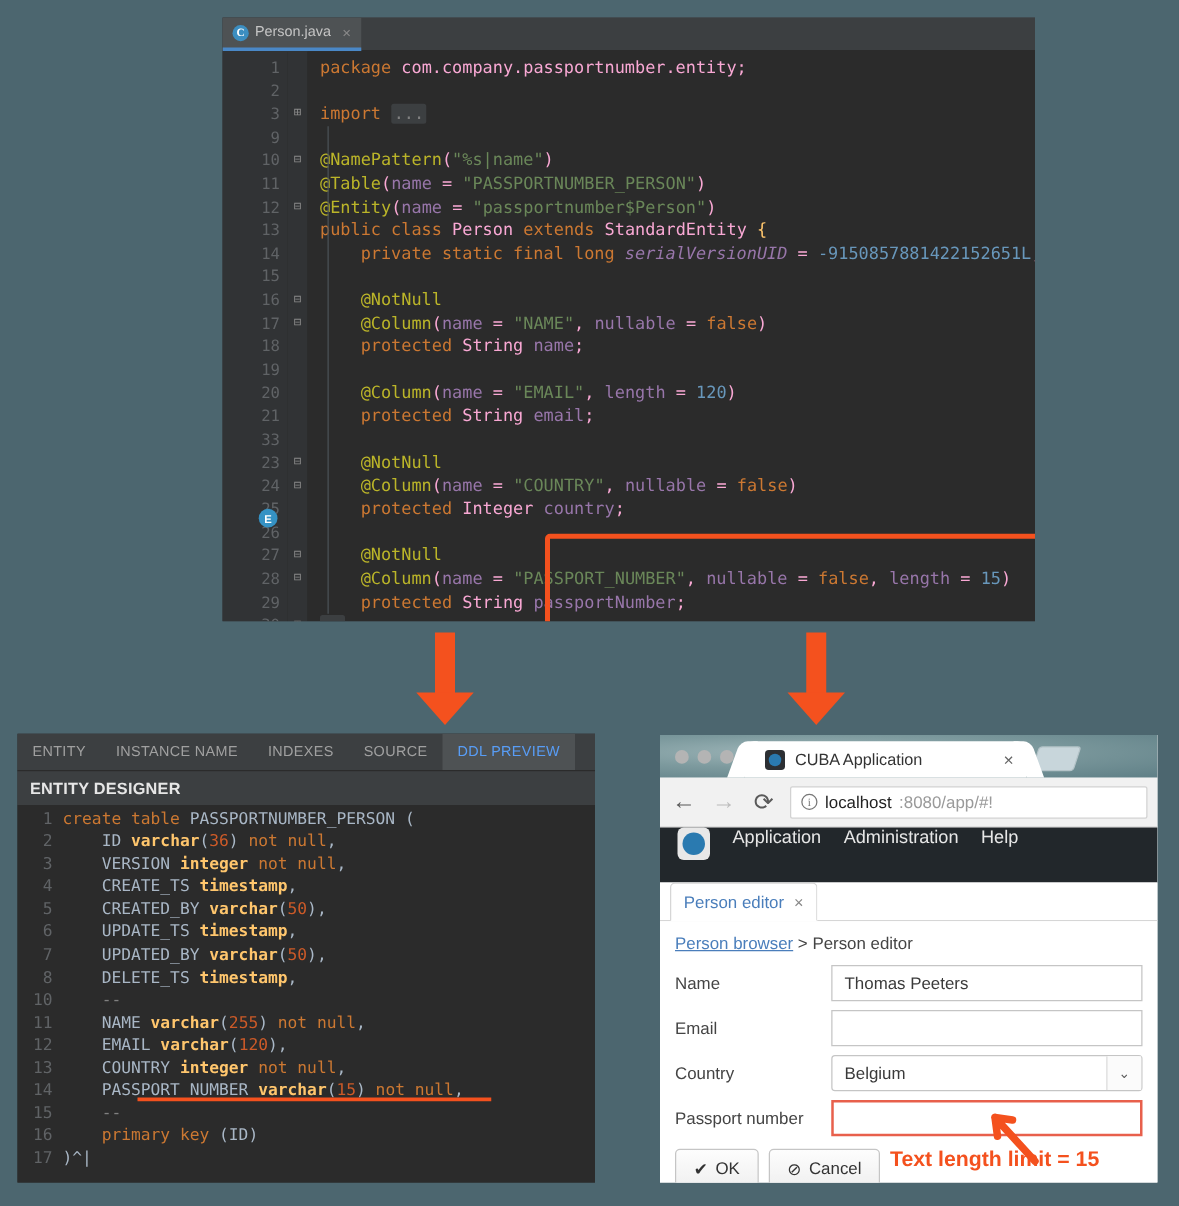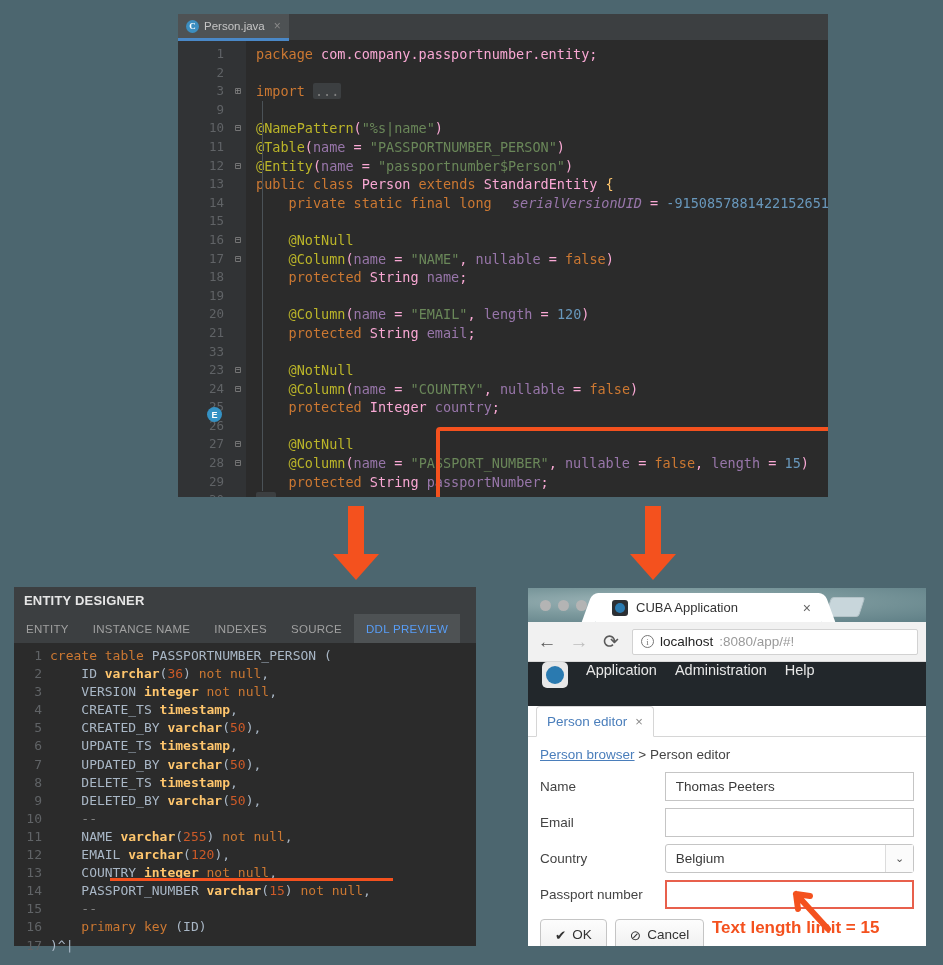--- a/index.html
+++ b/index.html
@@ -69,21 +69,21 @@
     font-size: 13.5px; white-space: pre; padding-left: 10px;
     color: #a9b7c6;
   }
   .kw { color: #cc7832; }
   .ann { color: #bbb529; }
   .str { color: #6a8759; }
   .num { color: #6897bb; margin-top: 20px; }
   .fld { color: #9876aa; }
   .pln { color: #f9a8d4; }
   .brc { color: #ffc66d; }
-  .italic { font-style: italic; margin-left: 12px; }
+  .italic { font-style: italic; }
   .ellipsis { background: #3c3f41; color: #808080; border-radius: 2px; padding: 0 2px;}
   #ebadge {
     position: absolute; left: 29px; top: 366px;
     width: 15px; height: 15px; border-radius: 50%;
     background: #3592c4; color: #fff; font-size: 9px; font-weight: bold;
     display: flex; align-items: center; justify-content: center;
   }
   #indentline {
     position: absolute; left: 16px; top: 60px; width: 1px; height: 390px;
     background: #4b5257;
@@ -378,39 +378,38 @@
   <div class="arrow-down" style="left:333px; top:506px; width:46px; height:74px;">
     <div class="shaft" style="left:15px; top:0; width:16px; height:50px;"></div>
     <div class="head" style="left:0; top:48px;"></div>
   </div>
   <div class="arrow-down" style="left:630px; top:506px; width:46px; height:74px;">
     <div class="shaft" style="left:15px; top:0; width:16px; height:50px;"></div>
     <div class="head" style="left:0; top:48px;"></div>
   </div>
 
   <div id="entity-designer">
-    <div id="ed-title">ENTITY DESIGNER</div>
     <div id="ed-tabs">
         <div class="ed-tab">ENTITY</div>
         <div class="ed-tab">INSTANCE NAME</div>
         <div class="ed-tab">INDEXES</div>
         <div class="ed-tab">SOURCE</div>
         <div class="ed-tab active">DDL PREVIEW</div>
       </div>
+    <div id="ed-title">ENTITY DESIGNER</div>
     <div id="ed-code">
       <div id="ddl-underline"></div>
     <div class="dline"><span class="dnum">1</span><span class="dkw">create table</span> PASSPORTNUMBER_PERSON (</div>
         <div class="dline"><span class="dnum">2</span>    ID <span class="dtype">varchar</span>(<span class="dnum2">36</span>) <span class="dkw">not null</span>,</div>
         <div class="dline"><span class="dnum">3</span>    VERSION <span class="dtype">integer</span> <span class="dkw">not null</span>,</div>
         <div class="dline"><span class="dnum">4</span>    CREATE_TS <span class="dtype">timestamp</span>,</div>
         <div class="dline"><span class="dnum">5</span>    CREATED_BY <span class="dtype">varchar</span>(<span class="dnum2">50</span>),</div>
         <div class="dline"><span class="dnum">6</span>    UPDATE_TS <span class="dtype">timestamp</span>,</div>
         <div class="dline"><span class="dnum">7</span>    UPDATED_BY <span class="dtype">varchar</span>(<span class="dnum2">50</span>),</div>
         <div class="dline"><span class="dnum">8</span>    DELETE_TS <span class="dtype">timestamp</span>,</div>
-        <div class="dline"><span class="dnum">9</span>    DELETED_BY <span class="dtype">varchar</span>(<span class="dnum2">50</span>),</div>
         <div class="dline"><span class="dnum">10</span>    <span class="dcom">--</span></div>
         <div class="dline"><span class="dnum">11</span>    NAME <span class="dtype">varchar</span>(<span class="dnum2">255</span>) <span class="dkw">not null</span>,</div>
         <div class="dline"><span class="dnum">12</span>    EMAIL <span class="dtype">varchar</span>(<span class="dnum2">120</span>),</div>
         <div class="dline"><span class="dnum">13</span>    COUNTRY <span class="dtype">integer</span> <span class="dkw">not null</span>,</div>
         <div class="dline"><span class="dnum">14</span>    PASSPORT_NUMBER <span class="dtype">varchar</span>(<span class="dnum2">15</span>) <span class="dkw">not null</span>,</div>
         <div class="dline"><span class="dnum">15</span>    <span class="dcom">--</span></div>
         <div class="dline"><span class="dnum">16</span>    <span class="dkw">primary key</span> (ID)</div>
         <div class="dline"><span class="dnum">17</span>)^|</div>
       </div>
   </div>

